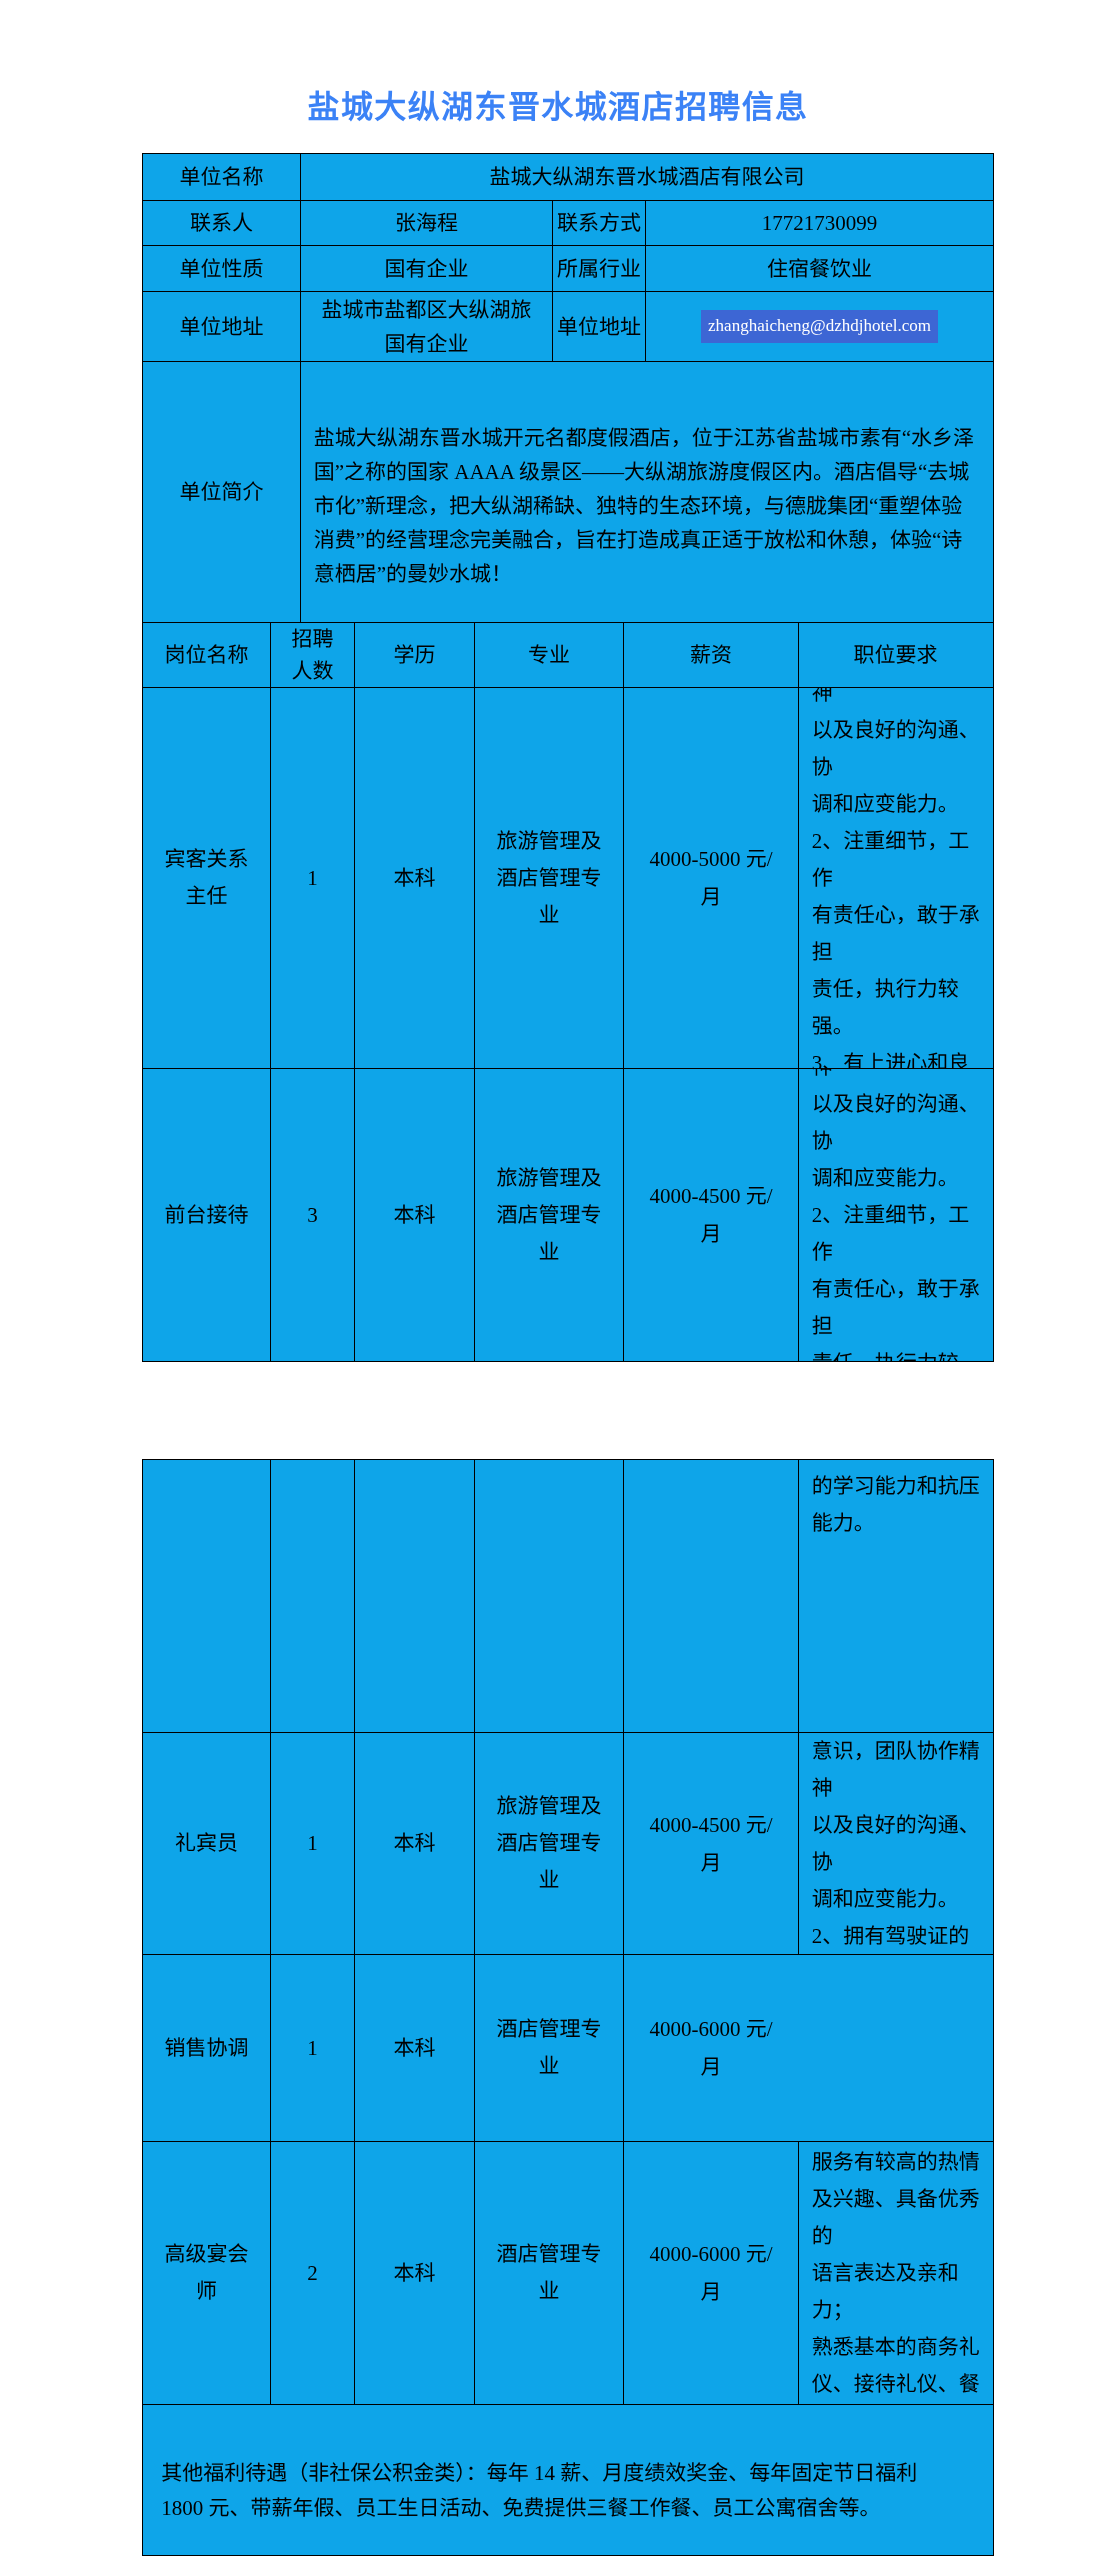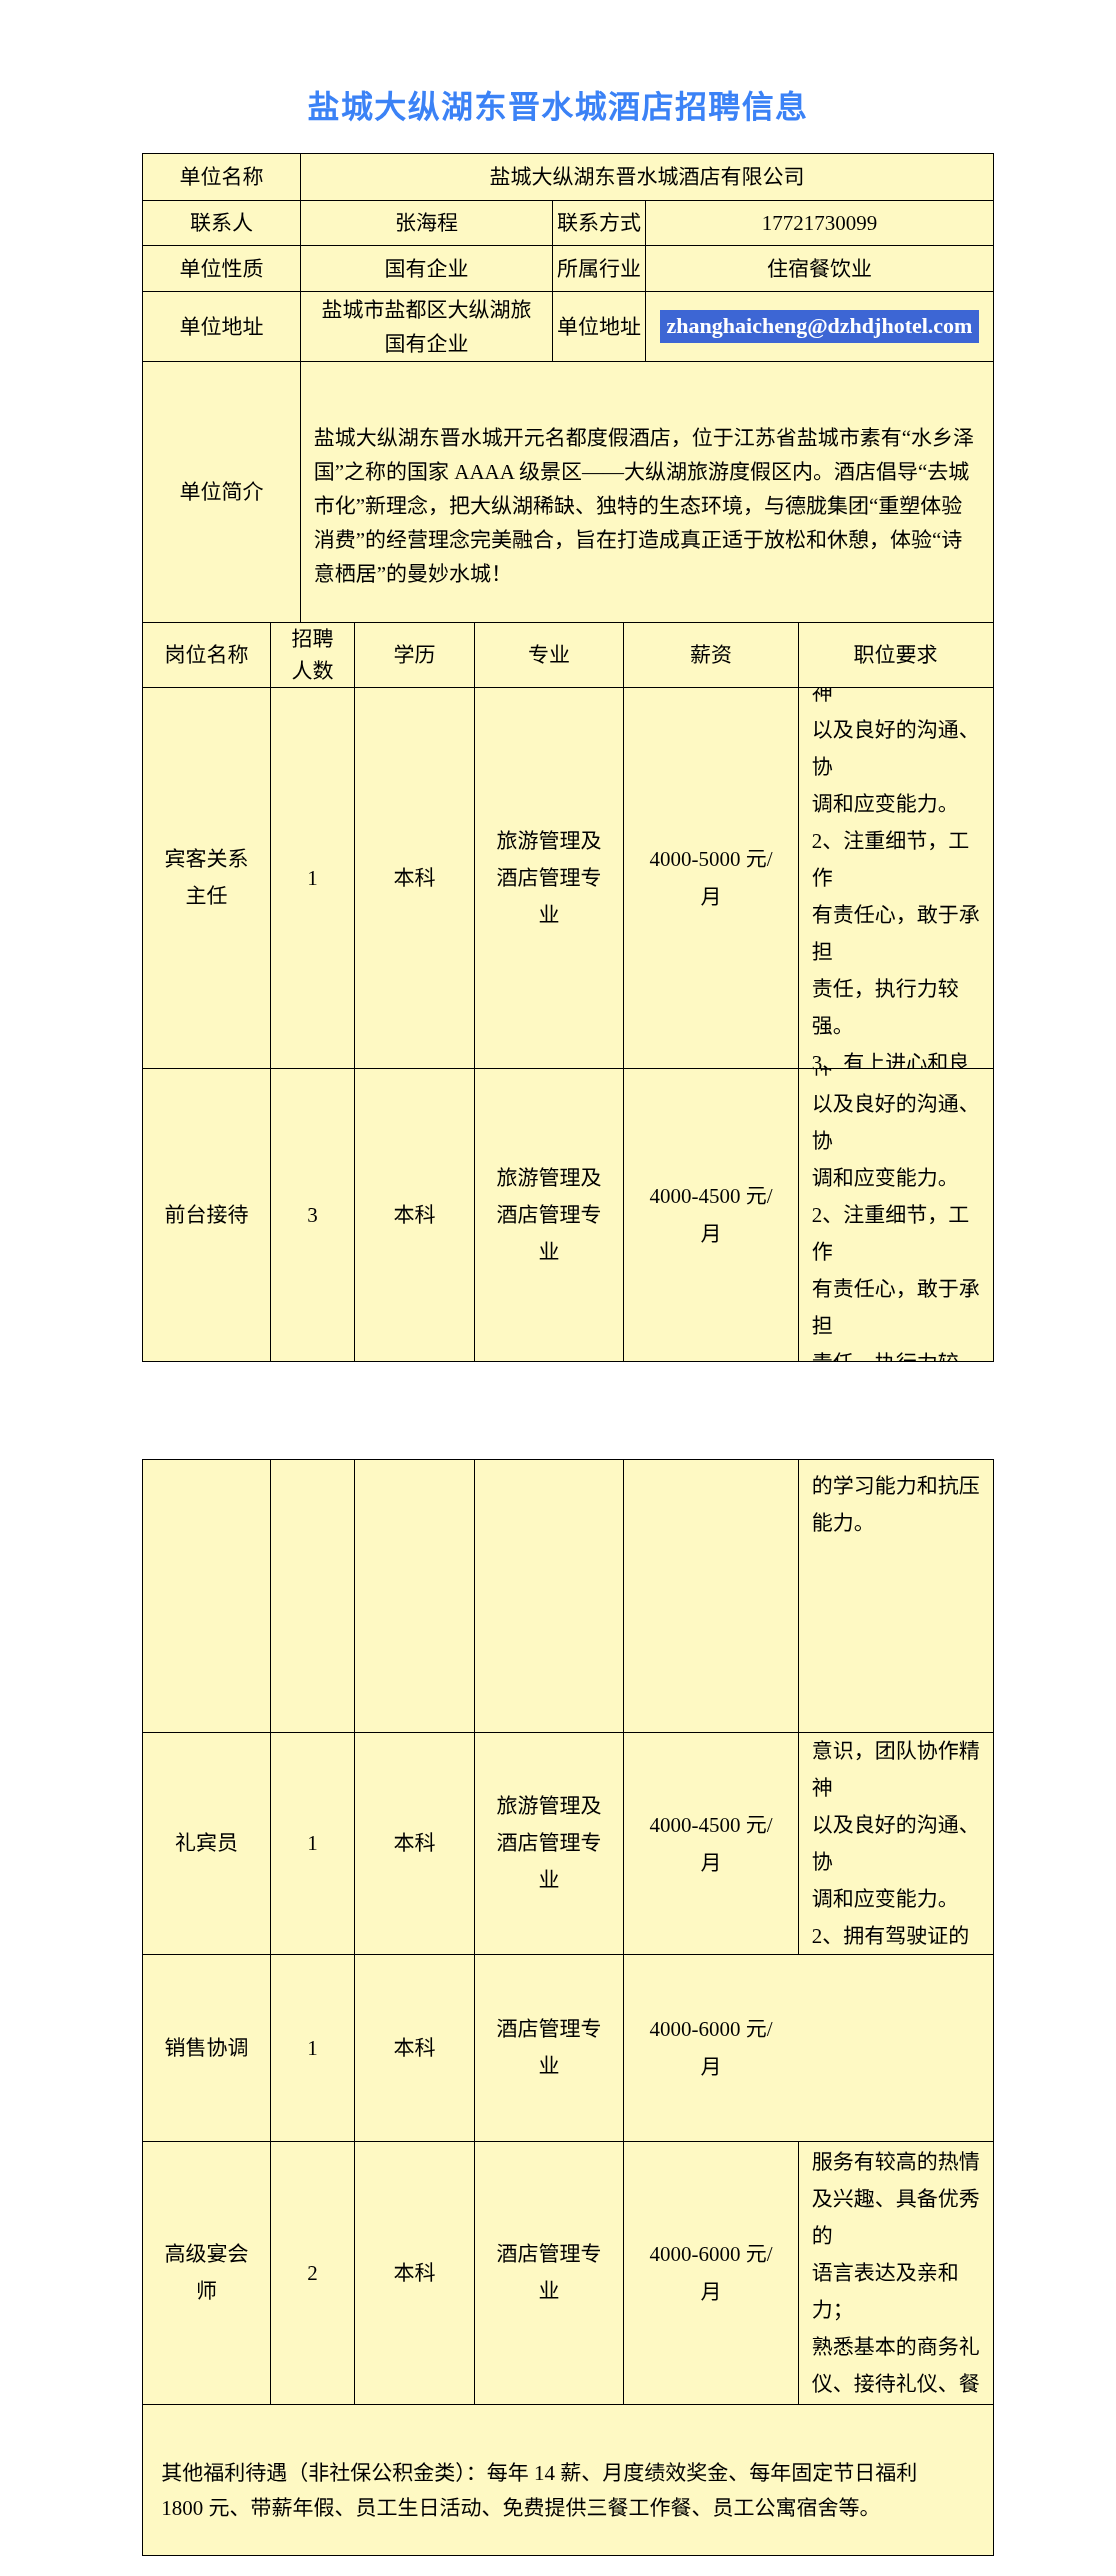--- a/index.html
+++ b/index.html
@@ -7,21 +7,21 @@
     width:1116px;height:2576px;background:#ffffff;position:relative;
     font-family:"Liberation Serif","DejaVu Serif",serif;color:#000;
     -webkit-font-smoothing:antialiased;
   }
   .page{position:absolute;left:0;top:0;width:1116px;height:2576px;background:#fff;overflow:hidden;}
   .doc-title{
     position:absolute;top:87px;left:0;width:100%;text-align:center;
     font-family:"Liberation Sans","DejaVu Sans",sans-serif;
     font-weight:700;font-size:32px;line-height:41px;letter-spacing:1.4px;color:#3b82f6;
   }
-  .tbl{position:absolute;left:142px;width:852px;border:1.4px solid #000;box-sizing:border-box;background:#fef9c3;}
+  .tbl{position:absolute;left:142px;width:852px;border:1.4px solid #000;box-sizing:border-box;background:#0ea5e9;}
   .tbl1{top:153px;}
   .tbl2{top:1459px;}
   .row{display:flex;box-sizing:border-box;width:100%;}
   .bt{border-top:1.4px solid #000;}
   .cell{
     box-sizing:border-box;border-left:1.4px solid #000;
     display:flex;align-items:center;justify-content:center;
     text-align:center;white-space:pre-line;overflow:hidden;
     font-size:21px;line-height:34px;
   }
@@ -49,21 +49,21 @@
     justify-content:flex-start;align-items:center;text-align:left;
     padding:0 5.6px 0 12.7px;line-height:37px;
   }
   .req-top{align-items:flex-start;padding-top:8.4px;}
   .footer-cell{
     justify-content:flex-start;align-items:center;text-align:left;
     padding:21px 11.3px 0 18.3px;line-height:35px;
   }
   .email-highlight{
     display:inline-block;color:#fff;background:#3D66D4;
-    padding:2.1px 7px 3.5px 7px;font-size:22px;line-height:27px;white-space:nowrap;font-weight:bold;
+    padding:2.1px 7px 3.5px 7px;font-size:17px;line-height:27px;white-space:nowrap;
   }
 </style>
 </head>
 <body>
 
 <div class="page">
 
   <div class="doc-title">盐城大纵湖东晋水城酒店招聘信息</div>
 
   <div class="tbl tbl1">

